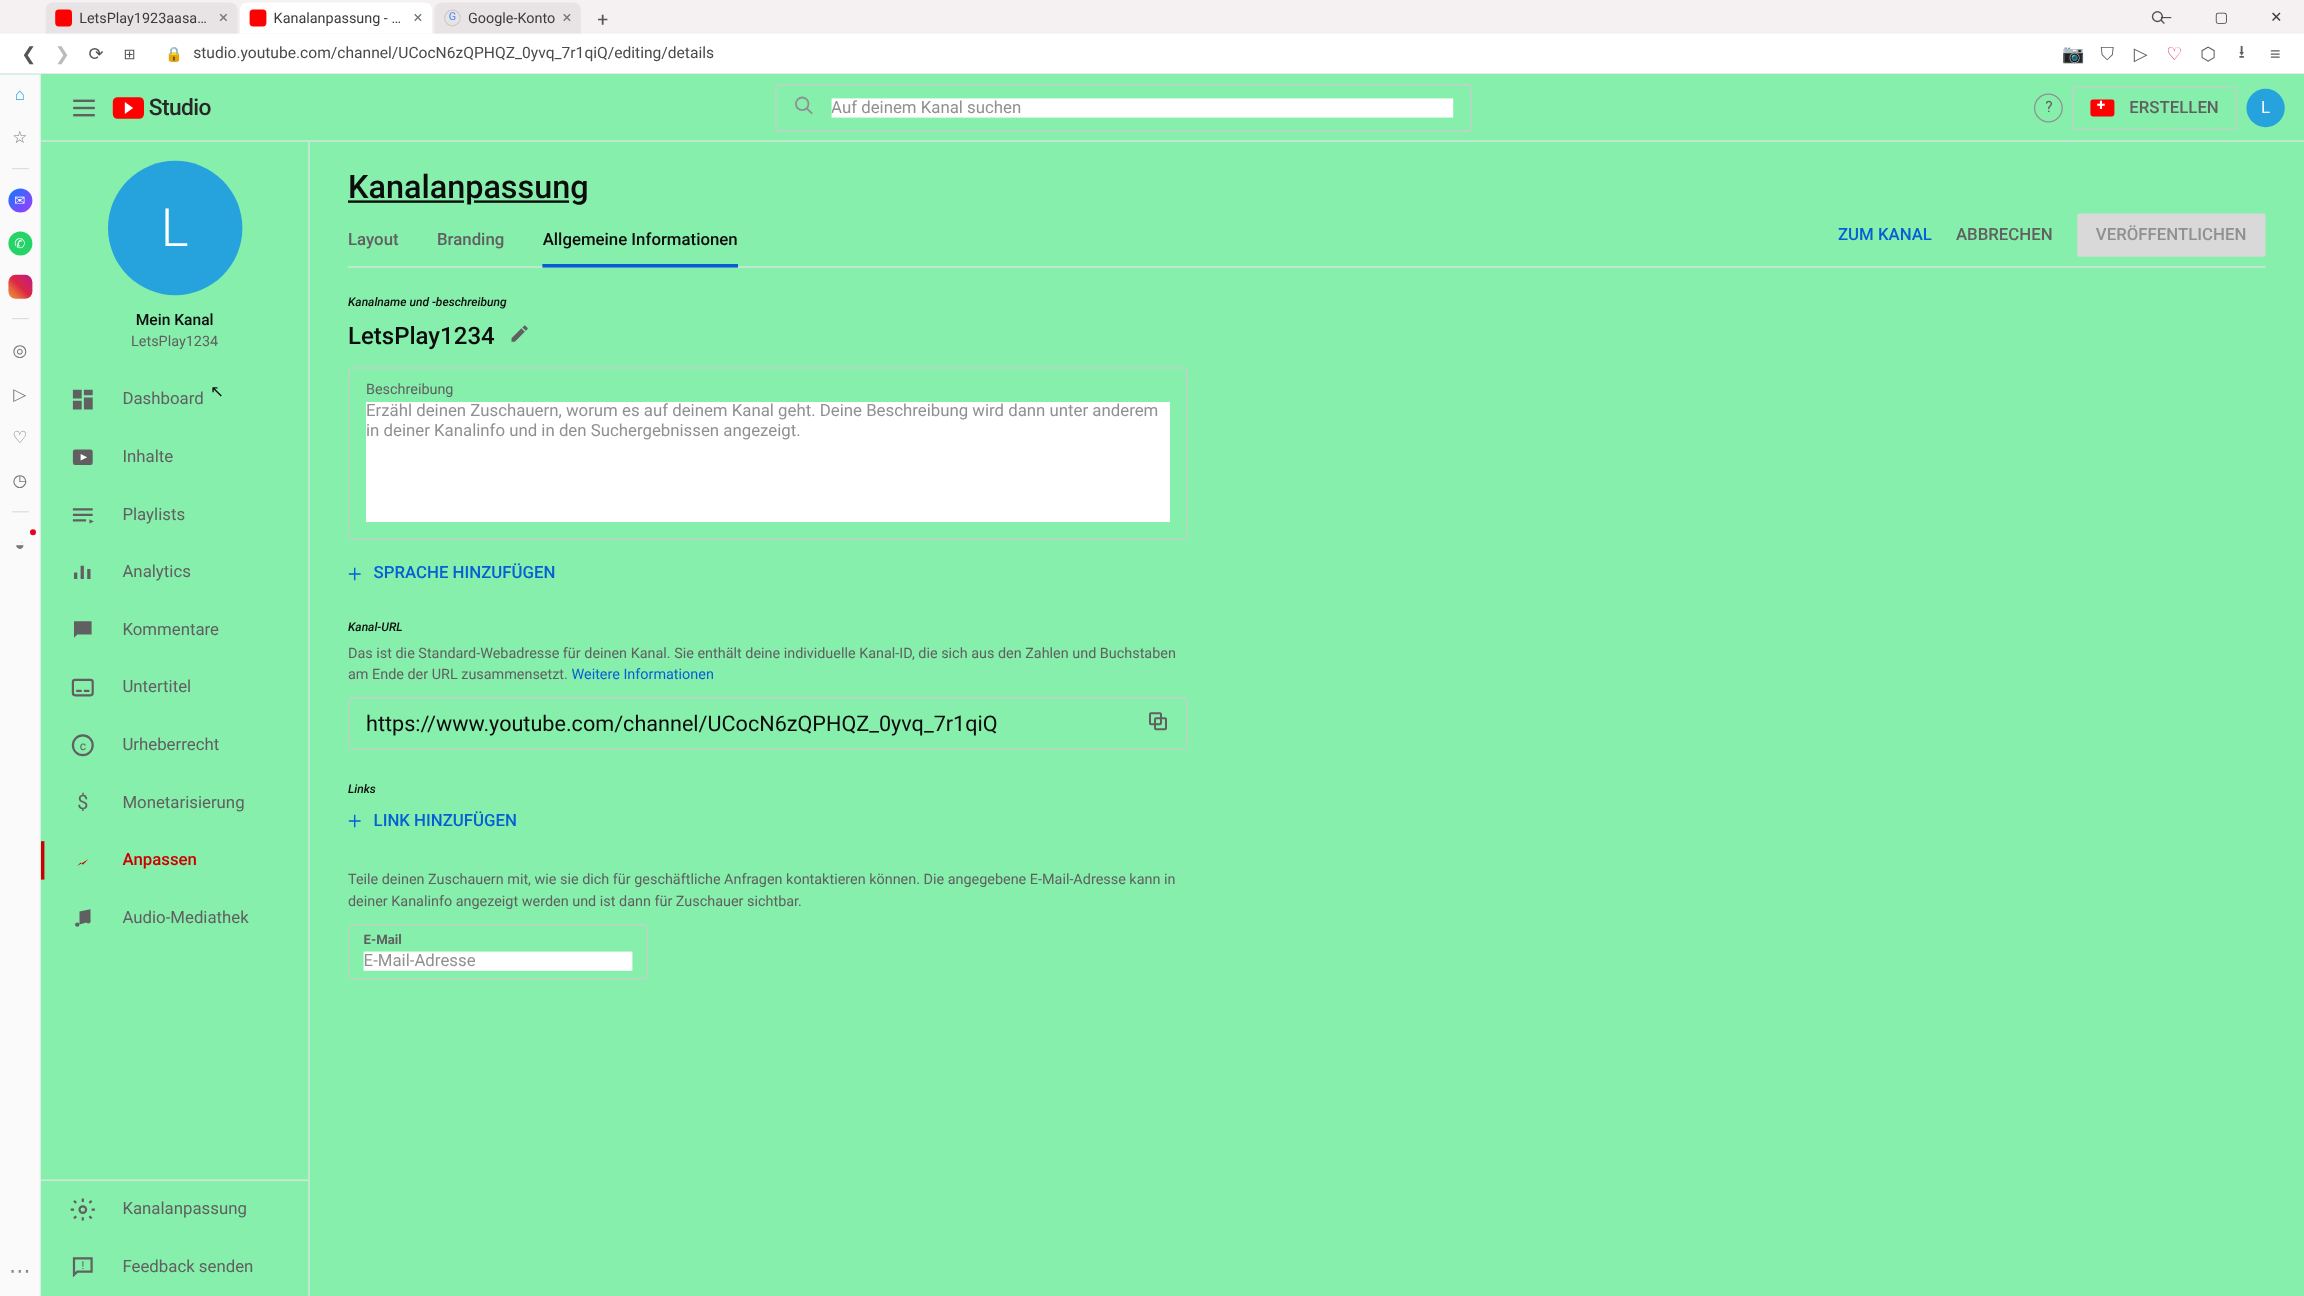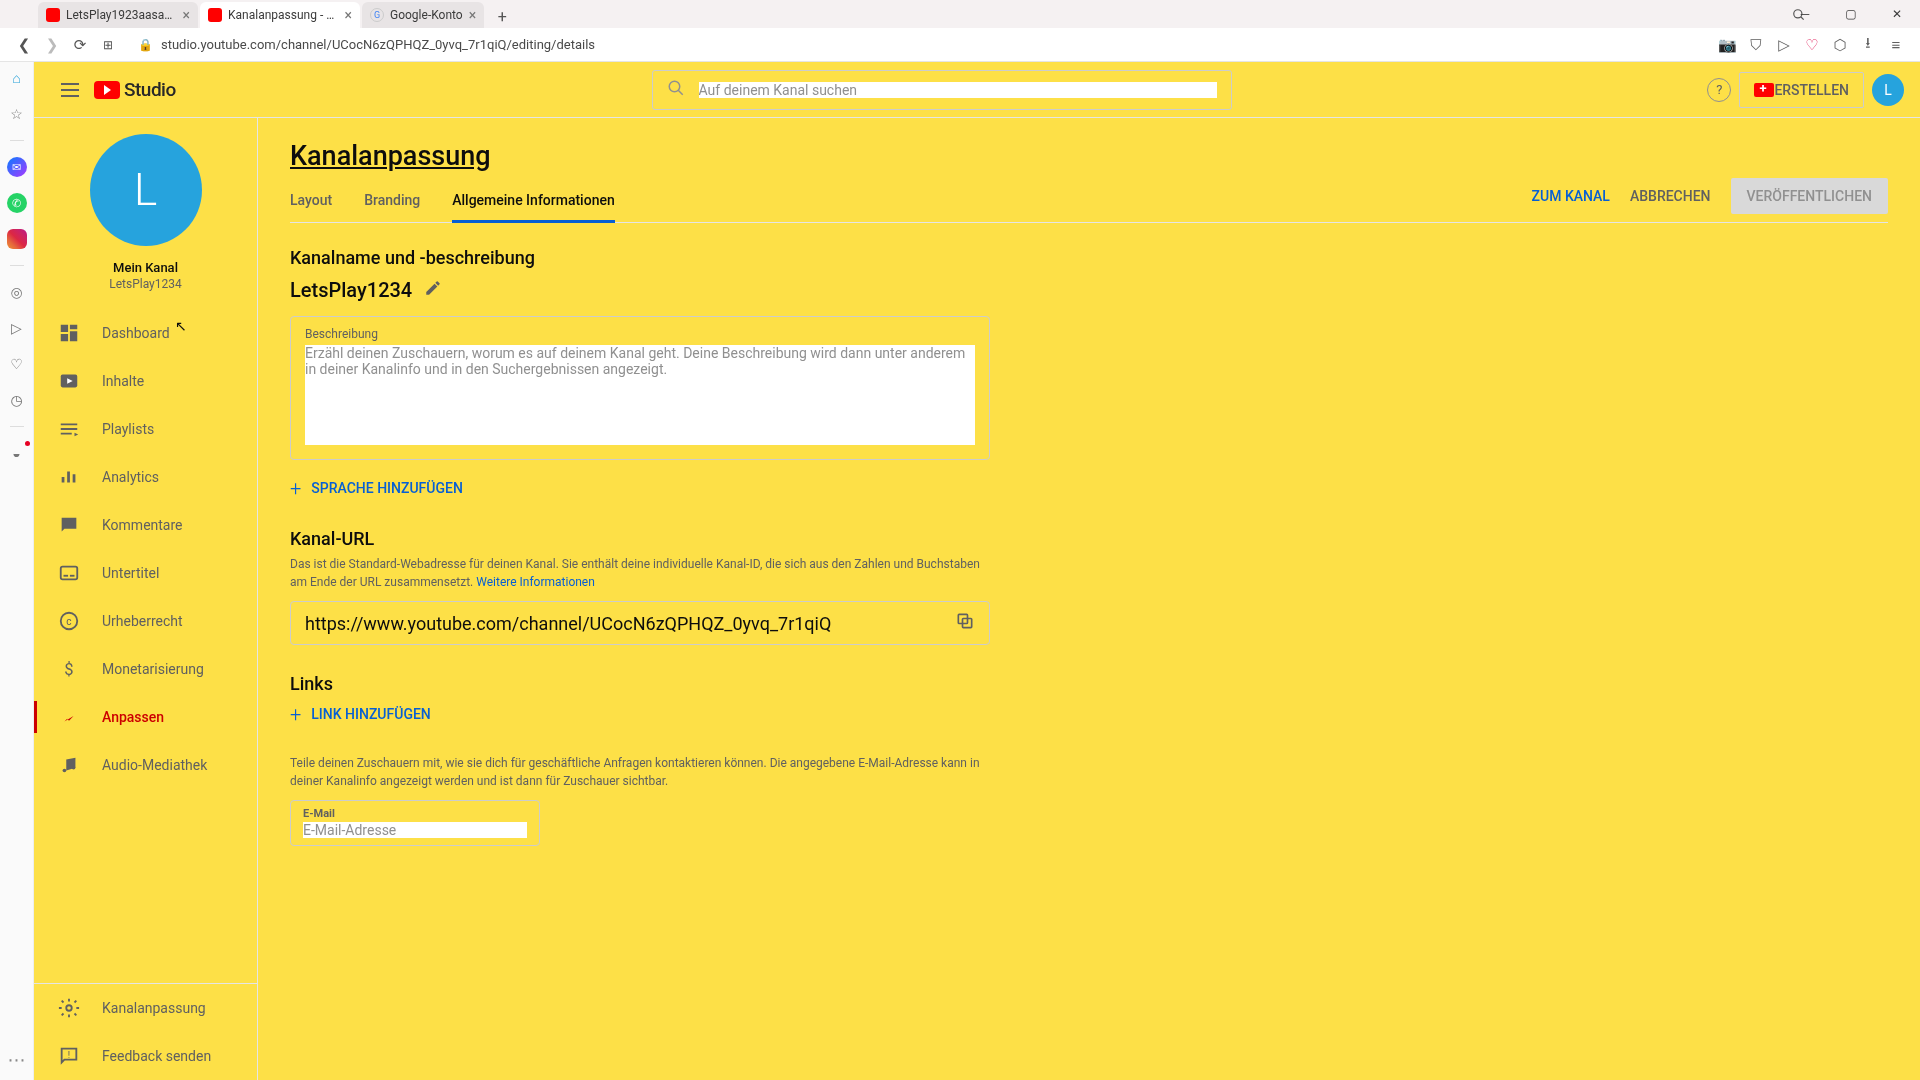--- a/index.html
+++ b/index.html
@@ -31,38 +31,38 @@
 .opera-sidebar { position: fixed; left: 0; top: 62px; bottom: 0; width: 34px; background: #fafafa; border-right: 1px solid #eee; display: flex; flex-direction: column; align-items: center; padding-top: 6px; gap: 16px; }
 .opera-icon { width: 20px; height: 20px; display: flex; align-items: center; justify-content: center; font-size: 14px; color: #777; position: relative; }
 .opera-icon.house { color: #2aa3d9; }
 .opera-icon.fb { color:#fff; background:linear-gradient(135deg,#0a7cff,#a838ff); border-radius:50%; font-size:11px;}
 .opera-icon.wa { background:#25d366; color:#fff; border-radius:50%; font-size:11px;}
 .opera-icon.ig { background:linear-gradient(45deg,#f09433,#e6683c,#dc2743,#cc2366,#bc1888); border-radius:6px;}
 .opera-icon.tip::after { content:''; position:absolute; top:-2px; right:-3px; width:5px; height:5px; background:#e60023; border-radius:50%; }
 .opera-more { font-size: 18px; color: #888; margin-top: auto; margin-bottom: 10px; }
 
 
-.app { position: fixed; left: 34px; top: 62px; right: 0; bottom: 0; background: #fde047; display: flex; flex-direction: column; }
+.app { position: fixed; left: 34px; top: 62px; right: 0; bottom: 0; background: #86efac; display: flex; flex-direction: column; }
 .app-header { height: 56px; display: flex; align-items: center; padding: 0 16px; border-bottom: 1px solid #e5e5e5; }
 .menu-btn { width: 40px; height: 40px; display: flex; align-items: center; justify-content: center; }
 .menu-lines { width: 18px; height: 2px; background: #606060; position: relative; }
 .menu-lines::before, .menu-lines::after { content: ''; position: absolute; left: 0; width: 18px; height: 2px; background: #606060; }
 .menu-lines::before { top: -6px; } .menu-lines::after { top: 6px; }
 .logo { display: flex; align-items: center; margin-left: 4px; }
 .logo-yt { width: 26px; height: 18px; background: #ff0000; border-radius: 4px; position: relative; }
 .logo-yt::after { content: ''; position: absolute; left: 10px; top: 4px; border-left: 7px solid #fff; border-top: 5px solid transparent; border-bottom: 5px solid transparent; }
 .logo-text { font-size: 19px; font-weight: 500; letter-spacing: -0.5px; margin-left: 4px; color: #282828; }
 .search-wrap { flex: 1; display: flex; justify-content: center; }
 .search-box { width: 580px; height: 40px; border: 1px solid #ccc; border-radius: 3px; display: flex; align-items: center; padding: 0 14px; }
 .search-icon { color: #909090; margin-right: 14px; font-size: 16px; }
 .search-input { border: none; outline: none; flex: 1; font-size: 14px; color: #333; }
 .search-input::placeholder { color: #909090; }
 .header-right { display: flex; align-items: center; gap: 8px; }
 .help-btn { width: 40px; height: 40px; display: flex; align-items: center; justify-content: center; color: #606060; font-size: 18px; border: 1px solid #909090; border-radius: 50%; width: 24px; height: 24px; font-size: 13px; }
-.create-btn { height: 36px; border: 1px solid #ccc; border-radius: 2px; display: flex; align-items: center; padding: 0 14px; font-size: 14px; font-weight: 500; color: #606060; gap: 0; }
+.create-btn { height: 36px; border: 1px solid #ccc; border-radius: 2px; display: flex; align-items: center; padding: 0 14px; font-size: 14px; font-weight: 500; color: #606060; gap: 12px; }
 .create-icon { width: 20px; height: 14px; background: #ff0000; border-radius: 2px; position: relative; }
 .create-icon::after { content: '+'; position: absolute; color: #fff; font-size: 13px; left: 5px; top: -2px; font-weight: bold; }
 .avatar-sm { width: 32px; height: 32px; border-radius: 50%; background: #26a3dd; color: #fff; display: flex; align-items: center; justify-content: center; font-size: 14px; }
 
 .app-body { flex: 1; display: flex; overflow: hidden; }
 .left-nav { width: 224px; border-right: 1px solid #e5e5e5; display: flex; flex-direction: column; padding-top: 16px; position: relative; }
 .channel-block { display: flex; flex-direction: column; align-items: center; padding-bottom: 18px; }
 .avatar-lg { width: 112px; height: 112px; border-radius: 50%; background: #26a3dd; color: #fff; display: flex; align-items: center; justify-content: center; font-size: 44px; font-weight: 300; }
 .channel-title { font-size: 13px; color: #0d0d0d; margin-top: 14px; font-weight: 500; }
 .channel-sub { font-size: 12px; color: #606060; margin-top: 2px; }
@@ -79,21 +79,21 @@
 .tab-row { display: flex; gap: 32px; border-bottom: 1px solid #e5e5e5; margin-bottom: 24px; position: relative; }
 .tab-item { padding-bottom: 14px; font-size: 14px; color: #606060; font-weight: 500; position: relative; }
 .tab-item.active { color: #0d0d0d; }
 .tab-item.active::after { content: ''; position: absolute; left: 0; right: 0; bottom: -1px; height: 3px; background: #065fd4; }
 .action-row { position: absolute; right: 32px; top: 60px; display: flex; align-items: center; gap: 20px; }
 .link-btn { font-size: 14px; font-weight: 500; color: #065fd4; }
 .link-btn.muted { color: #606060; }
 .publish-btn { height: 36px; padding: 0 16px; background: #d9d9d9; color: #909090; font-size: 14px; font-weight: 500; border-radius: 2px; display: flex; align-items: center; }
 
 .section { margin-bottom: 28px; max-width: 700px; }
-.section-h { font-size: 18px; font-weight: 500; color: #0d0d0d; margin-bottom: 6px; }
+.section-h { font-size: 10px; font-weight: 500; color: #0d0d0d; margin-bottom: 6px; font-style: italic; }
 .channel-name-row { display: flex; align-items: center; gap: 12px; margin-bottom: 14px; margin-top: 10px; }
 .channel-name { font-size: 20px; font-weight: 500; }
 .edit-pen { color: #606060; }
 .desc-box { border: 1px solid #ccc; border-radius: 4px; padding: 10px 14px; min-height: 140px; }
 .desc-label { font-size: 12px; color: #606060; margin-bottom: 4px; display: block; }
 .desc-ta { border: none; outline: none; resize: none; width: 100%; font-size: 14px; font-family: inherit; color: #333; min-height: 100px; }
 .desc-ta::placeholder { color: #909090; }
 .add-btn { display: flex; align-items: center; gap: 10px; color: #065fd4; font-size: 14px; font-weight: 500; margin-top: 16px; }
 .plus-ic { font-size: 20px; font-weight: 300; }
 .section-desc { font-size: 12px; color: #606060; line-height: 1.5; margin-bottom: 10px; }

